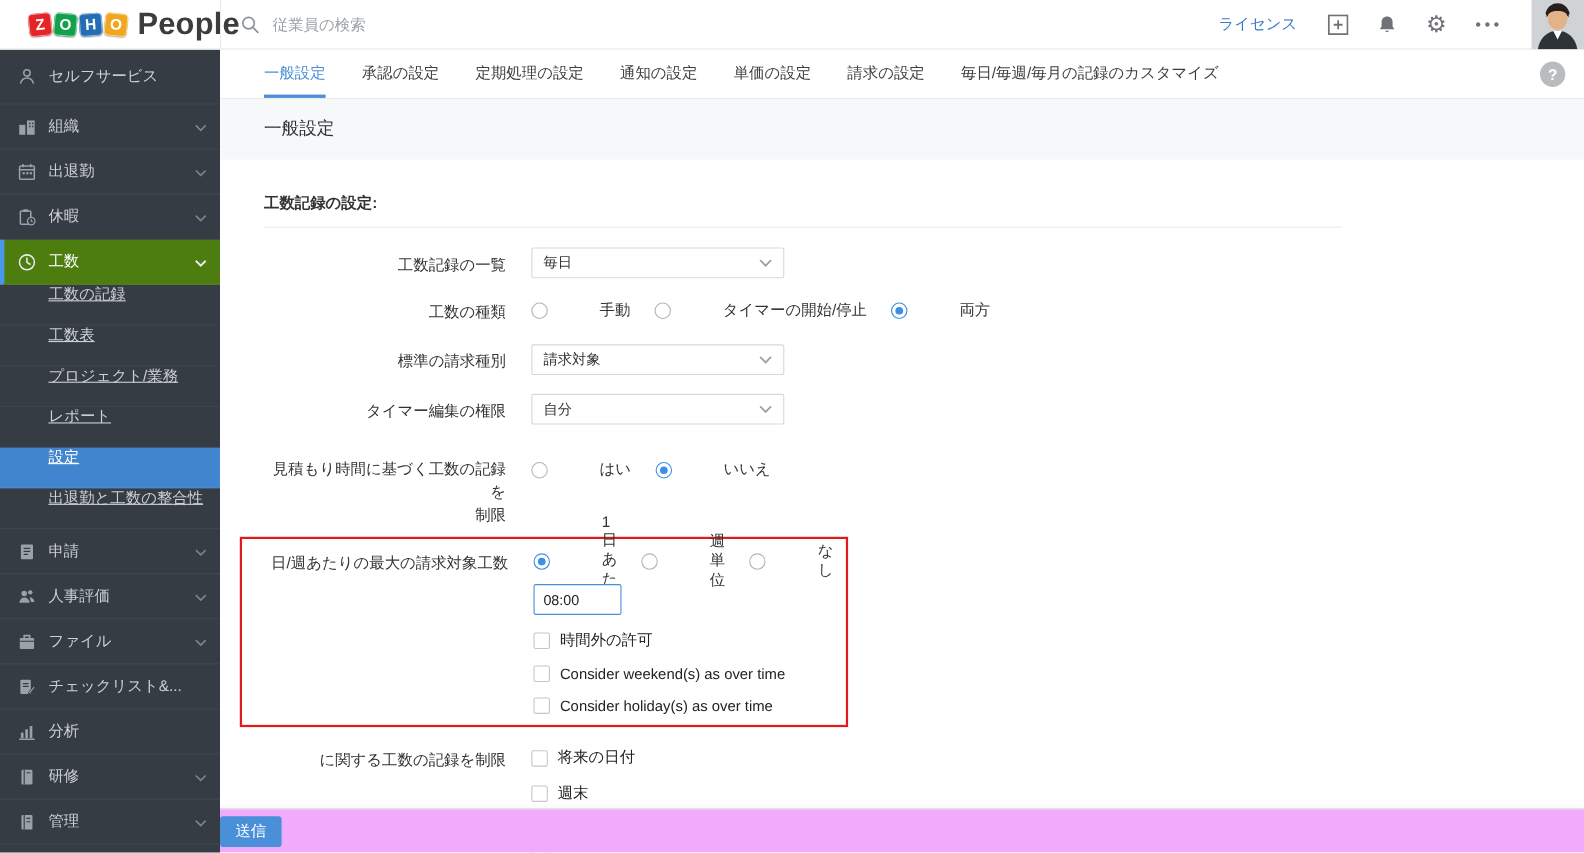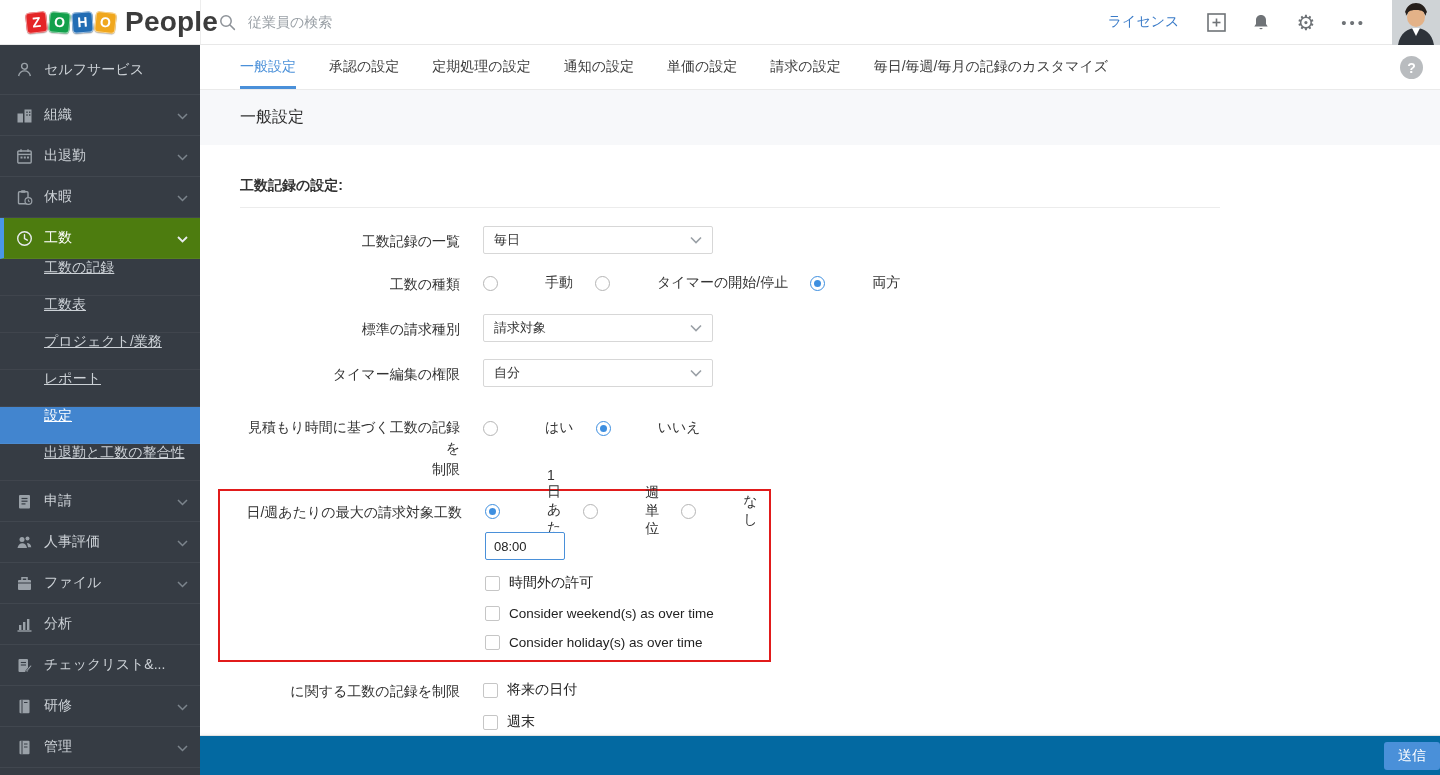--- a/index.html
+++ b/index.html
@@ -68,21 +68,21 @@
   .rdot.checked { border-color:#3e8fe0; }
   .rdot.checked::after { content:""; position:absolute; left:3px; top:3px; width:7px; height:7px; border-radius:50%; background:#3e8fe0; }
 
   .timebox { width:80px; height:28px; border:1px solid #4a90d9; border-radius:2px; font-size:13px; color:#222; padding:0 8px; outline:none; font-family:"Liberation Sans",sans-serif; }
 
   .check-row { display:flex; align-items:center; margin-top:14px; font-size:14px; color:#222; cursor:pointer; }
   .cbox { width:15px; height:15px; border:1px solid #c6c6c6; border-radius:2px; background:#fff; margin-right:9px; flex:0 0 auto; }
 
   .redbox { border:2px solid #e11b1b; width:553px; margin-left:-22px; margin-top:9px; padding:10px 0 10px 22px; }
 
-  .footer { position:absolute; left:0; bottom:0; width:1240px; height:40px; background:#0369a1; border-top:1px solid #e2e2e2; box-shadow:0 -1px 3px rgba(0,0,0,.04); display:flex; align-items:center; justify-content:flex-end; z-index:10; }
+  .footer { position:absolute; left:0; bottom:0; width:1240px; height:40px; background:#f0abfc; border-top:1px solid #e2e2e2; box-shadow:0 -1px 3px rgba(0,0,0,.04); display:flex; align-items:center; justify-content:flex-start; z-index:10; }
   .submit-btn { background:#4a90d9; color:#fff; border:none; border-radius:3px; font-size:14px; padding:5px 14px; cursor:pointer; font-family:"Liberation Sans",sans-serif; }
 </style>
 </head>
 <body>
 
 <div class="topbar">
   <div class="brand-zone">
     <div class="hamburger">
         <span></span>
         <span></span>
@@ -267,39 +267,39 @@
       </span>
     <span class="s-label">ファイル</span>
     <span class="chev"><svg width="11" height="7" viewBox="0 0 11 7">
           <path d="M1 1l4.5 4.5L10 1" fill="none" stroke="#7c848c" stroke-width="1.5"></path>
         </svg></span>
   </div>
 
   <div class="side-item">
     <span class="s-ico">
         <svg width="17" height="17" viewBox="0 0 17 17">
+          <rect x="2.5" y="2" width="9.5" height="13" rx="1" fill="#9aa1a8"></rect>
+          <line x1="4.8" y1="5.5" x2="10" y2="5.5" stroke="#363c44" stroke-width="1.1"></line>
+          <line x1="4.8" y1="8" x2="10" y2="8" stroke="#363c44" stroke-width="1.1"></line>
+          <path d="M10 13.5l4.5-5.5 1.3 1-4.4 5.4-1.8.6z" fill="#9aa1a8" stroke="#363c44" stroke-width="0.8"></path>
+        </svg>
+      </span>
+    <span class="s-label">チェックリスト&amp;...</span>
+  </div>
+
+  <div class="side-item">
+    <span class="s-ico">
+        <svg width="17" height="17" viewBox="0 0 17 17">
           <line x1="1.5" y1="15" x2="15.5" y2="15" stroke="#9aa1a8" stroke-width="1.4"></line>
           <rect x="3" y="9" width="2.4" height="5" fill="#9aa1a8"></rect>
           <rect x="7" y="6" width="2.4" height="8" fill="#9aa1a8"></rect>
           <rect x="11" y="3" width="2.4" height="11" fill="#9aa1a8"></rect>
         </svg>
       </span>
     <span class="s-label">分析</span>
-  </div>
-
-  <div class="side-item">
-    <span class="s-ico">
-        <svg width="17" height="17" viewBox="0 0 17 17">
-          <rect x="2.5" y="2" width="9.5" height="13" rx="1" fill="#9aa1a8"></rect>
-          <line x1="4.8" y1="5.5" x2="10" y2="5.5" stroke="#363c44" stroke-width="1.1"></line>
-          <line x1="4.8" y1="8" x2="10" y2="8" stroke="#363c44" stroke-width="1.1"></line>
-          <path d="M10 13.5l4.5-5.5 1.3 1-4.4 5.4-1.8.6z" fill="#9aa1a8" stroke="#363c44" stroke-width="0.8"></path>
-        </svg>
-      </span>
-    <span class="s-label">チェックリスト&amp;...</span>
   </div>
 
   <div class="side-item">
     <span class="s-ico">
         <svg width="17" height="17" viewBox="0 0 17 17">
           <rect x="3.5" y="1.8" width="10" height="13.4" rx="1" fill="#9aa1a8"></rect>
           <line x1="6" y1="1.8" x2="6" y2="15.2" stroke="#363c44" stroke-width="1"></line>
           <line x1="8" y1="4.5" x2="11.5" y2="4.5" stroke="#363c44" stroke-width="1"></line>
         </svg>
       </span>

